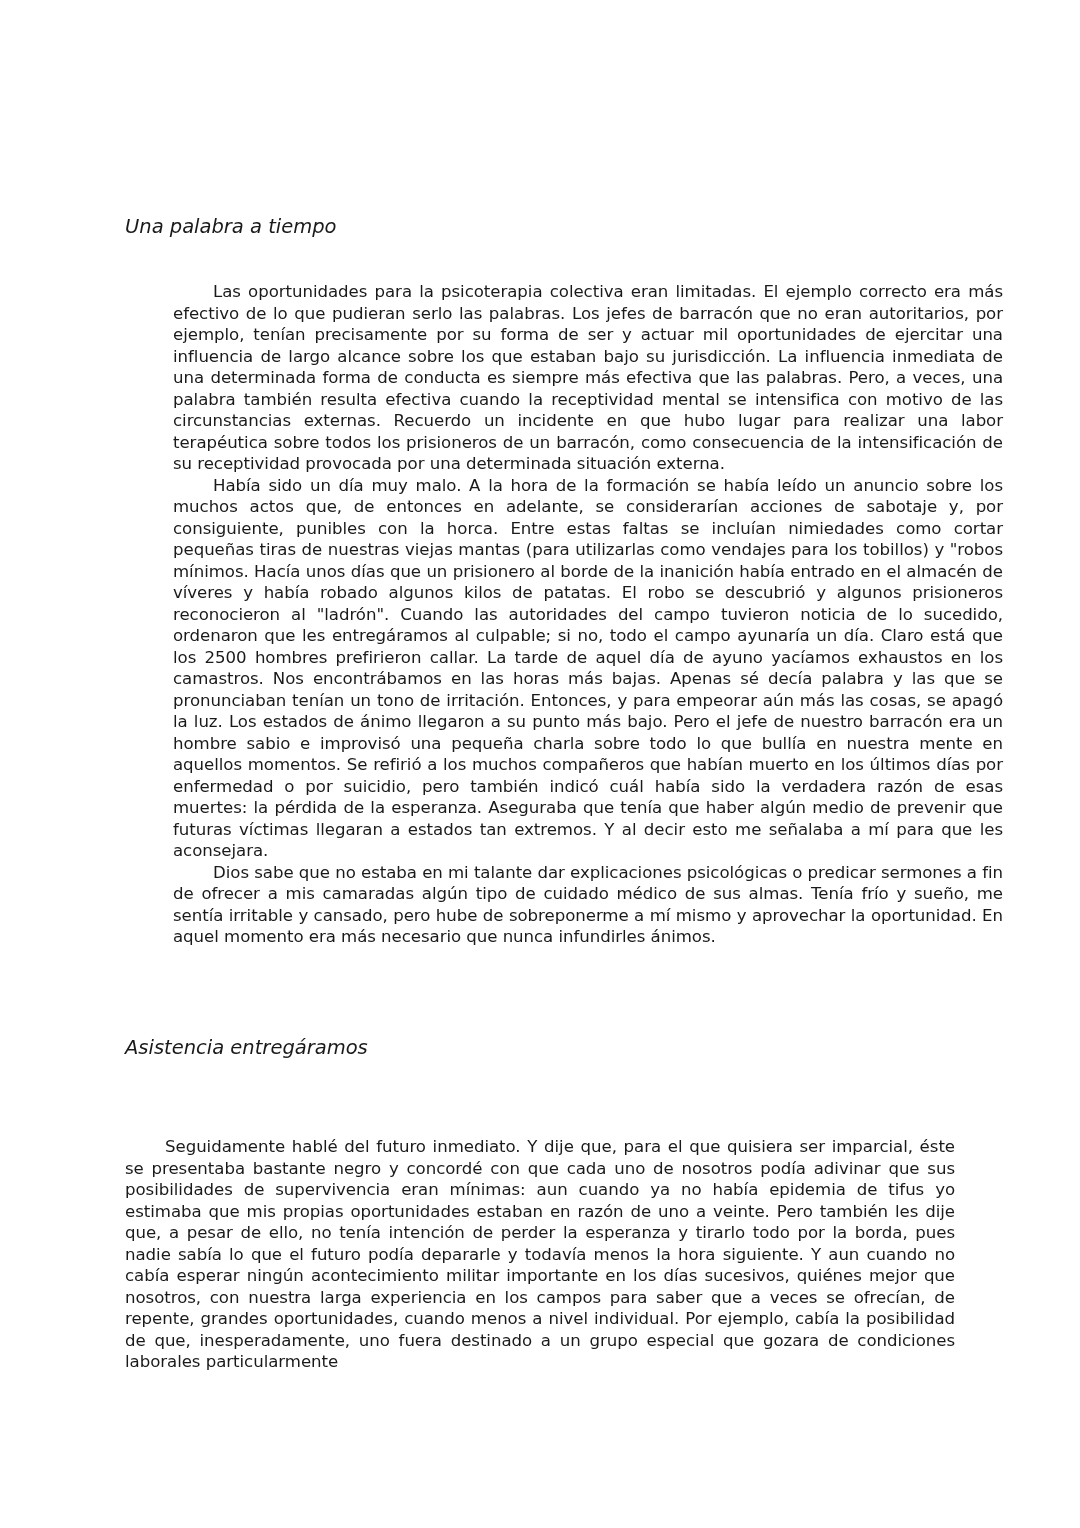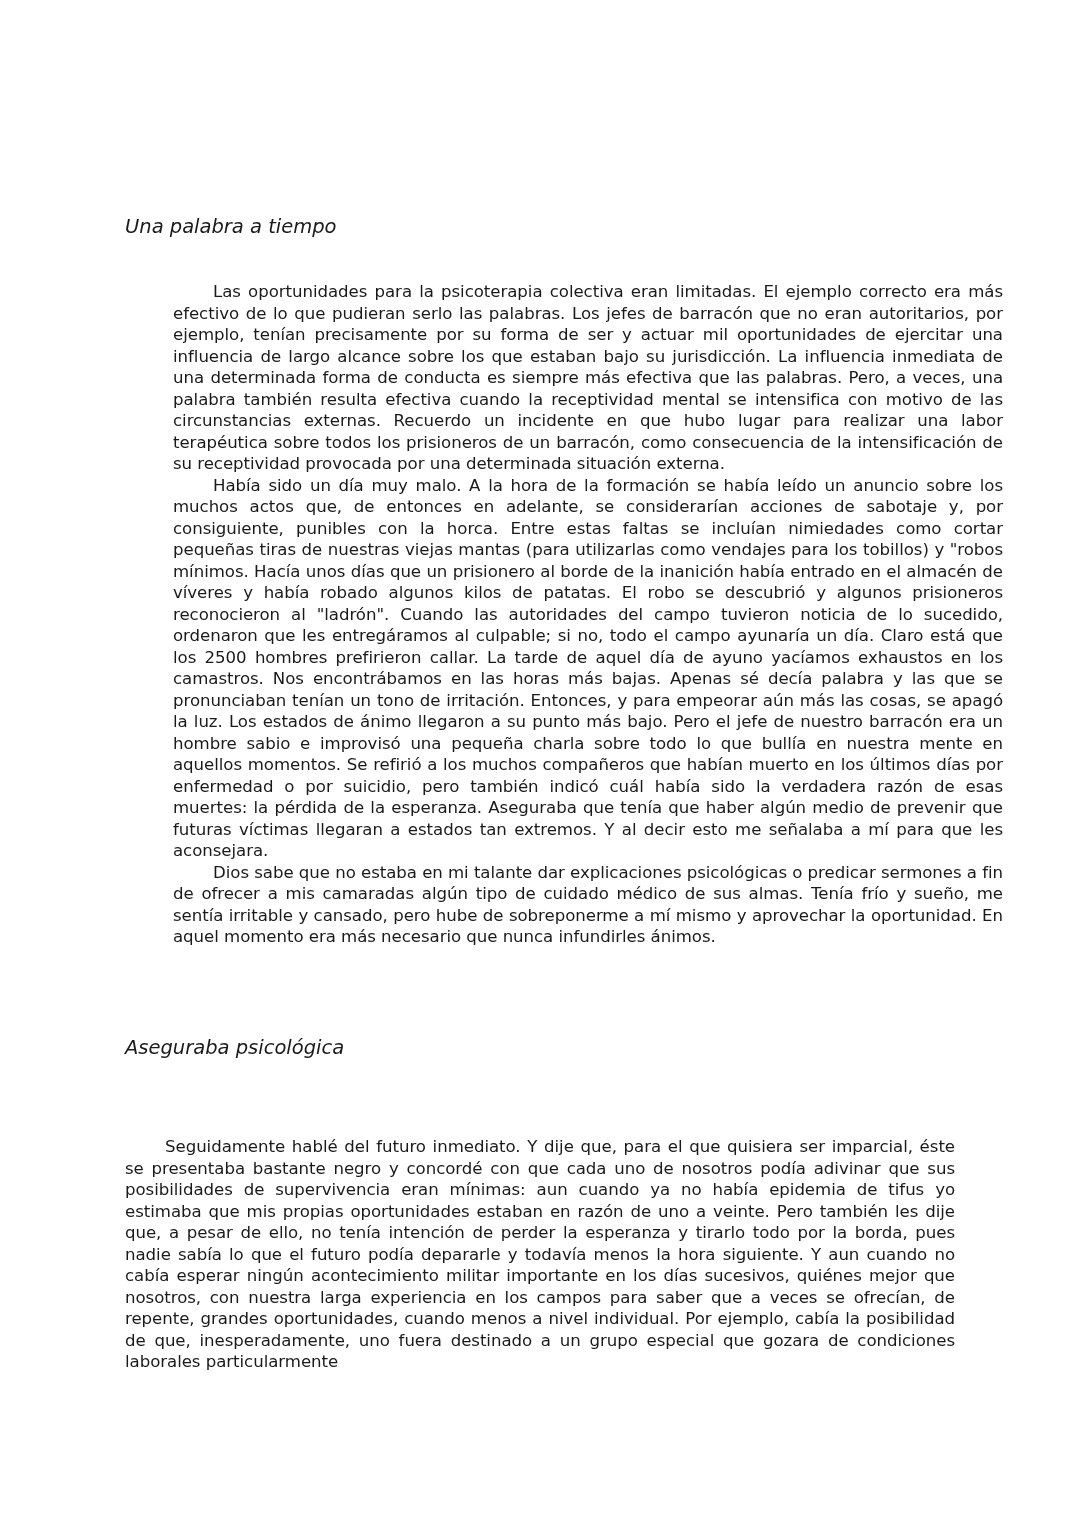--- a/index.html
+++ b/index.html
@@ -67,19 +67,19 @@
 <div class="page">
 
   <h2 class="section-title title-1">Una palabra a tiempo</h2>
 
   <div class="block-1">
     <p class="para">Las oportunidades para la psicoterapia colectiva eran limitadas. El ejemplo correcto era más efectivo de lo que pudieran serlo las palabras. Los jefes de barracón que no eran autoritarios, por ejemplo, tenían precisamente por su forma de ser y actuar mil oportunidades de ejercitar una influencia de largo alcance sobre los que estaban bajo su jurisdicción. La influencia inmediata de una determinada forma de conducta es siempre más efectiva que las palabras. Pero, a veces, una palabra también resulta efectiva cuando la receptividad mental se intensifica con motivo de las circunstancias externas. Recuerdo un incidente en que hubo lugar para realizar una labor terapéutica sobre todos los prisioneros de un barracón, como consecuencia de la intensificación de su receptividad provocada por una determinada situación externa.</p>
     <p class="para">Había sido un día muy malo. A la hora de la formación se había leído un anuncio sobre los muchos actos que, de entonces en adelante, se considerarían acciones de sabotaje y, por consiguiente, punibles con la horca. Entre estas faltas se incluían nimiedades como cortar pequeñas tiras de nuestras viejas mantas (para utilizarlas como vendajes para los tobillos) y "robos mínimos. Hacía unos días que un prisionero al borde de la inanición había entrado en el almacén de víveres y había robado algunos kilos de patatas. El robo se descubrió y algunos prisioneros reconocieron al "ladrón". Cuando las autoridades del campo tuvieron noticia de lo sucedido, ordenaron que les entregáramos al culpable; si no, todo el campo ayunaría un día. Claro está que los 2500 hombres prefirieron callar. La tarde de aquel día de ayuno yacíamos exhaustos en los camastros. Nos encontrábamos en las horas más bajas. Apenas sé decía palabra y las que se pronunciaban tenían un tono de irritación. Entonces, y para empeorar aún más las cosas, se apagó la luz. Los estados de ánimo llegaron a su punto más bajo. Pero el jefe de nuestro barracón era un hombre sabio e improvisó una pequeña charla sobre todo lo que bullía en nuestra mente en aquellos momentos. Se refirió a los muchos compañeros que habían muerto en los últimos días por enfermedad o por suicidio, pero también indicó cuál había sido la verdadera razón de esas muertes: la pérdida de la esperanza. Aseguraba que tenía que haber algún medio de prevenir que futuras víctimas llegaran a estados tan extremos. Y al decir esto me señalaba a mí para que les aconsejara.</p>
     <p class="para">Dios sabe que no estaba en mi talante dar explicaciones psicológicas o predicar sermones a fin de ofrecer a mis camaradas algún tipo de cuidado médico de sus almas. Tenía frío y sueño, me sentía irritable y cansado, pero hube de sobreponerme a mí mismo y aprovechar la oportunidad. En aquel momento era más necesario que nunca infundirles ánimos.</p>
   </div>
 
-  <h2 class="section-title title-2">Aseguraba psicológica</h2>
+  <h2 class="section-title title-2">Asistencia entregáramos</h2>
 
   <div class="block-2">
     <p class="para">Seguidamente hablé del futuro inmediato. Y dije que, para el que quisiera ser imparcial, éste se presentaba bastante negro y concordé con que cada uno de nosotros podía adivinar que sus posibilidades de supervivencia eran mínimas: aun cuando ya no había epidemia de tifus yo estimaba que mis propias oportunidades estaban en razón de uno a veinte. Pero también les dije que, a pesar de ello, no tenía intención de perder la esperanza y tirarlo todo por la borda, pues nadie sabía lo que el futuro podía depararle y todavía menos la hora siguiente. Y aun cuando no cabía esperar ningún acontecimiento militar importante en los días sucesivos, quiénes mejor que nosotros, con nuestra larga experiencia en los campos para saber que a veces se ofrecían, de repente, grandes oportunidades, cuando menos a nivel individual. Por ejemplo, cabía la posibilidad de que, inesperadamente, uno fuera destinado a un grupo especial que gozara de condiciones laborales particularmente</p>
   </div>
 
 </div>
 
 </body></html>

